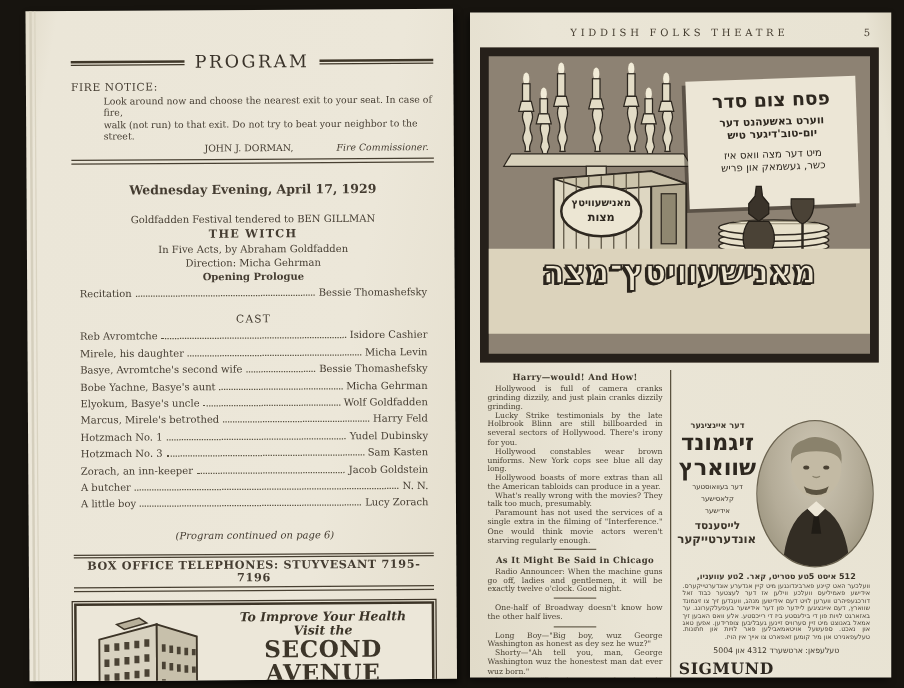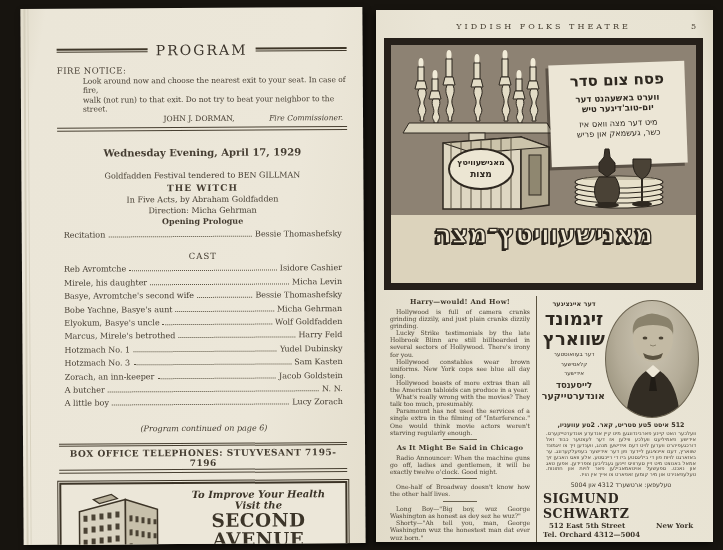--- a/index.html
+++ b/index.html
@@ -68,33 +68,33 @@
   .mc-l3 { font-size:8.6px; font-weight:bold; }
   .mc-l4 { font-size:8.2px; margin-top:5px; }
   .mc-l5 { font-size:8.2px; }
   .menorah { position:absolute; left:8px; top:4px; }
   .goods { position:absolute; left:0; right:16px; bottom:70px; height:92px;margin-left:32px; }
   .matzo-box { position:absolute; left:14px; bottom:0; }
   .matzo-stack { position:absolute; left:150px; bottom:4px; }
   .decanter { position:absolute; right:58px; bottom:4px; }
   .wineglass { position:absolute; right:26px; bottom:4px; }
 
-  .matzo-strip { position:absolute; left:0; right:0; bottom:0; height:68px; background:#dcd3bc; text-align:center; padding-top:4px; }
+  .matzo-strip { position:absolute; left:0; right:0; bottom:16px; height:68px; background:#dcd3bc; text-align:center; padding-top:4px; }
   .matzo-headline { direction:rtl; font-family:"DejaVu Sans", sans-serif; font-weight:bold; font-size:26px; line-height:30px;
     color:#ece4cf; -webkit-text-stroke:1.3px #2b251d; text-shadow:-2px 2px 0 #2b251d, -1px 1px 0 #2b251d; }
   .matzo-products { direction:rtl; font-family:"DejaVu Sans", sans-serif; font-weight:bold; font-size:9.5px; color:#2b251d; margin-top:3px; }
 
   .rp-cols { display:flex; margin-top:6px; }
   .humor-col { width:172px; padding:2px 6px 0 6px; border-right:1px solid #5a523f; color:#4a4234; }
   .humor-col h4 { font-size:6.8px; text-align:center; font-weight:bold; letter-spacing:.3px; margin-bottom:2px; color:#3e372b; }
   .humor-col p { font-size:6.1px; line-height:7.1px; text-align:justify; text-indent:6px; }
   .hr-sm { width:34px; border-top:1px solid #6a6250; margin:3.5px auto; }
 
   .ut-col { flex:1; padding:2px 4px 0 6px; color:#3c352a; }
-  .ut-top { display:flex; }
+  .ut-top { display:flex;margin-top:36px; }
   .ut-left { width:62px; text-align:center; direction:rtl; font-family:"DejaVu Sans", sans-serif; padding-top:2px; }
   .ut-topline { font-size:6.5px; font-weight:bold; }
   .ut-name { font-size:18px; font-weight:bold; line-height:18px; margin-top:2px; color:#2e2820; }
   .ut-desc { font-size:5.6px; line-height:6.6px; margin-top:3px; }
   .ut-lic1 { font-size:8.5px; font-weight:bold; margin-top:3px; }
   .ut-lic2 { font-size:9.5px; font-weight:bold; }
   .portrait-wrap { flex:1; display:flex; justify-content:center; padding-top:2px; }
   .portrait { width:94px; height:118px; border-radius:50%; border:1px solid #6b6350; overflow:hidden;
     background:radial-gradient(ellipse at 50% 30%, #cfc8b6 0%, #b4ac98 55%, #8f8872 100%); }
   .ut-addr-yi { direction:rtl; text-align:center; font-family:"DejaVu Sans", sans-serif; font-size:6.4px; font-weight:bold; margin-top:3px; }

